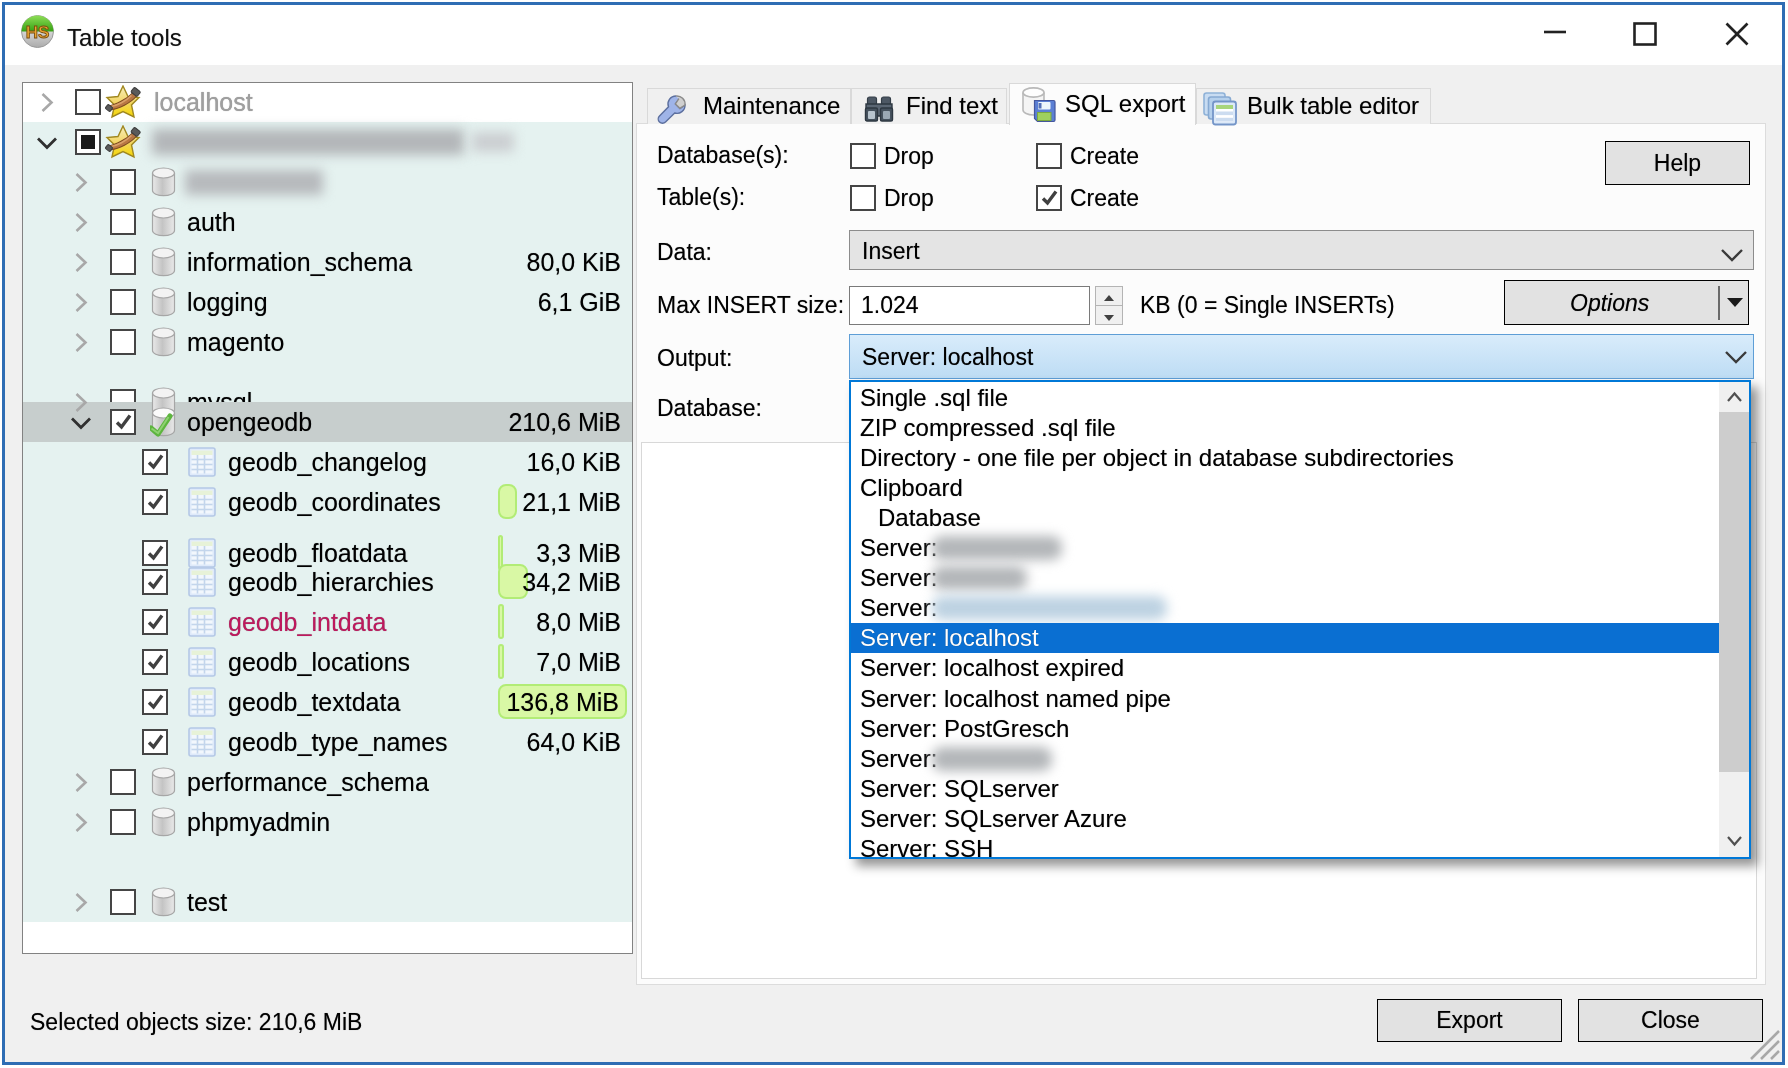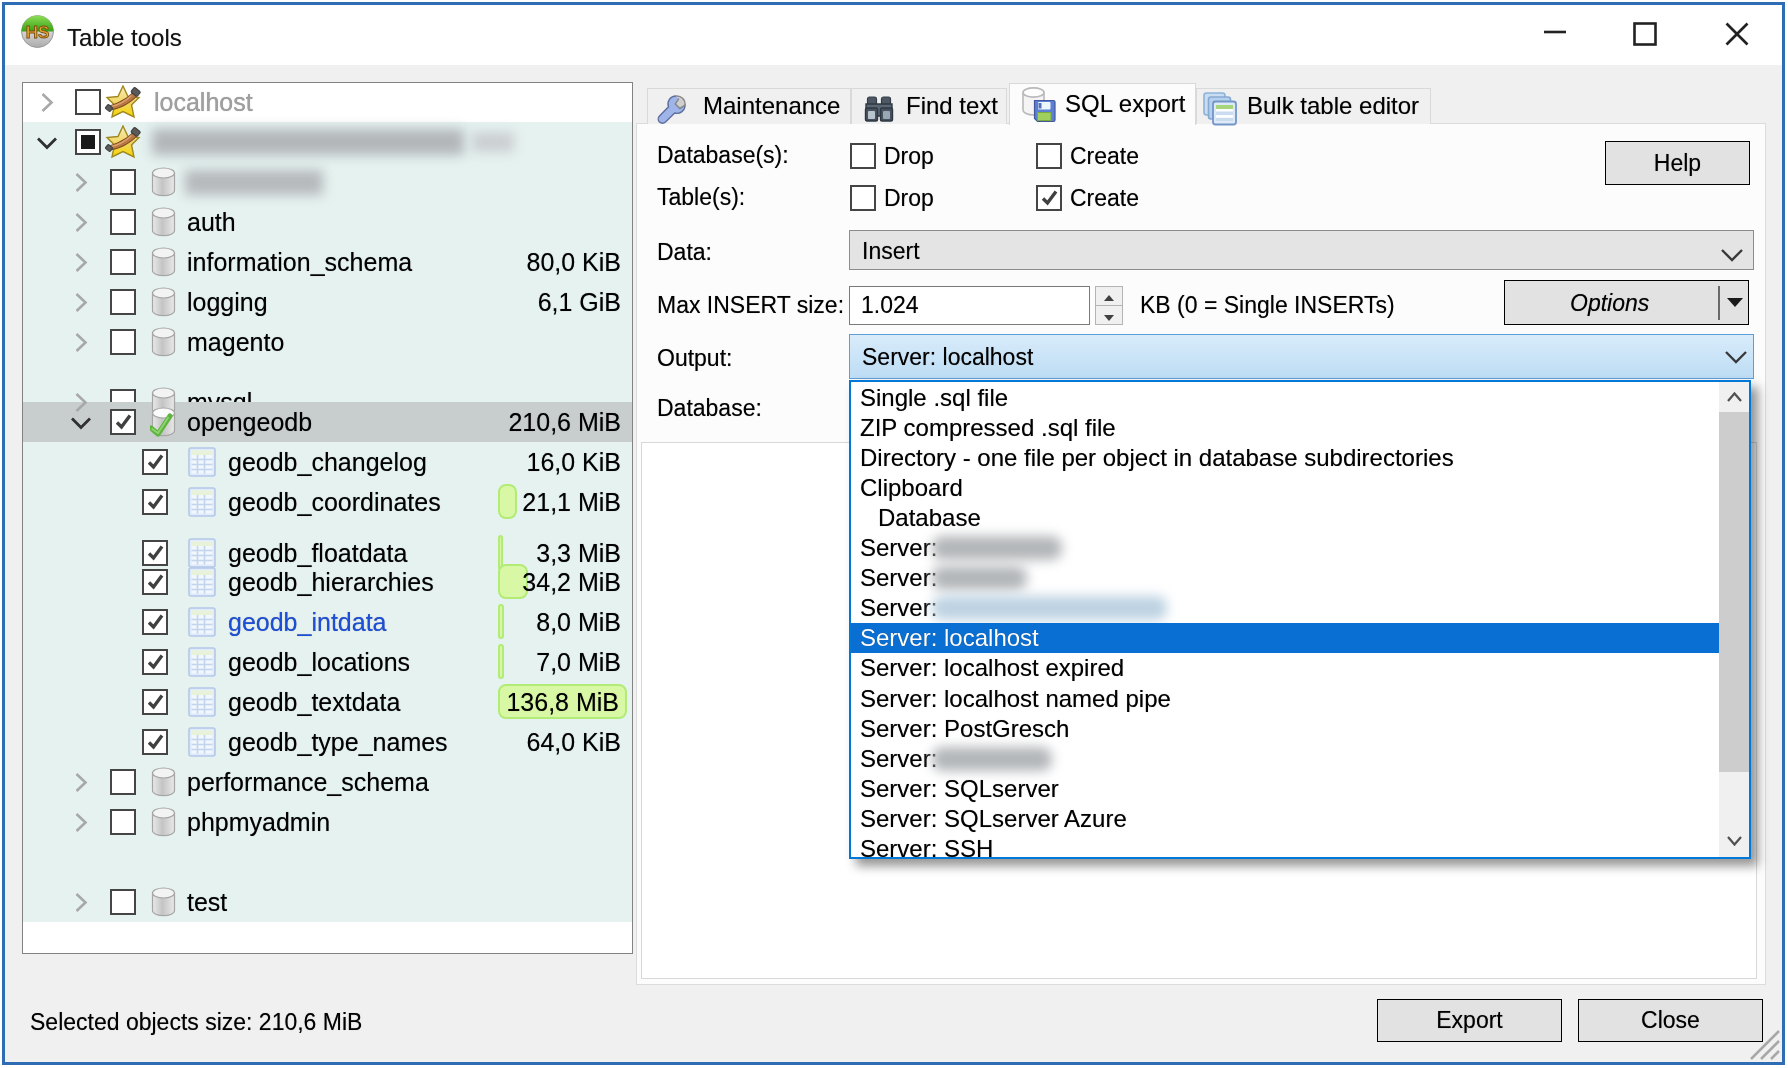--- a/index.html
+++ b/index.html
@@ -337,21 +337,21 @@
         <svg class="abs" style="left:165px; top:5px;" width="28" height="30" viewBox="0 0 28 30">
 <rect x="1" y="1" width="26" height="28" rx="2" fill="#dfeafa" stroke="#b4c8e6" stroke-width="1.6"></rect>
 <rect x="3.5" y="3.5" width="21" height="23" fill="#f2f7fd"></rect>
 <rect x="3.5" y="3.5" width="21" height="4.5" fill="#e7f2d8"></rect>
 <line x1="3.5" y1="12.5" x2="24.5" y2="12.5" stroke="#c3d5ec" stroke-width="1.6"></line>
 <line x1="3.5" y1="17.5" x2="24.5" y2="17.5" stroke="#c3d5ec" stroke-width="1.6"></line>
 <line x1="3.5" y1="22.5" x2="24.5" y2="22.5" stroke="#c3d5ec" stroke-width="1.6"></line>
 <line x1="9.5" y1="8" x2="9.5" y2="26.5" stroke="#c3d5ec" stroke-width="1.6"></line>
 <line x1="16.5" y1="8" x2="16.5" y2="26.5" stroke="#c3d5ec" stroke-width="1.6"></line>
 </svg>
-        <div class="tname" style="left:205px; color:#1d4ed8;">geodb_intdata</div>
+        <div class="tname" style="left:205px; color:#be185d;">geodb_intdata</div>
         <div class="bar" style="left:475px; width:6px;"></div>
         <div class="tsize">8,0 MiB</div>
       </div>
 <div class="trow" style="top:559px;">
         <div class="cb" style="left:119px; top:7px;">
           <svg class="abs" style="left:2px; top:1px;" width="19" height="19" viewBox="0 0 19 19">
             <polyline points="3,10.5 7.5,15 16,3.5" fill="none" stroke="#404040" stroke-width="3.4"></polyline>
           </svg>
         </div>
         <svg class="abs" style="left:165px; top:5px;" width="28" height="30" viewBox="0 0 28 30">

